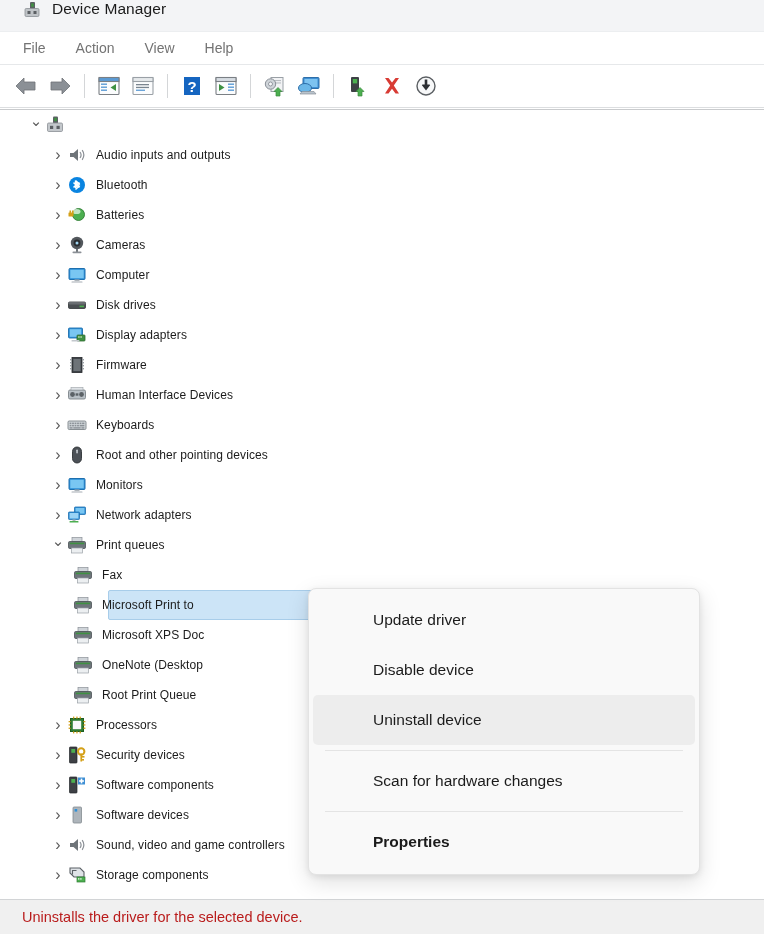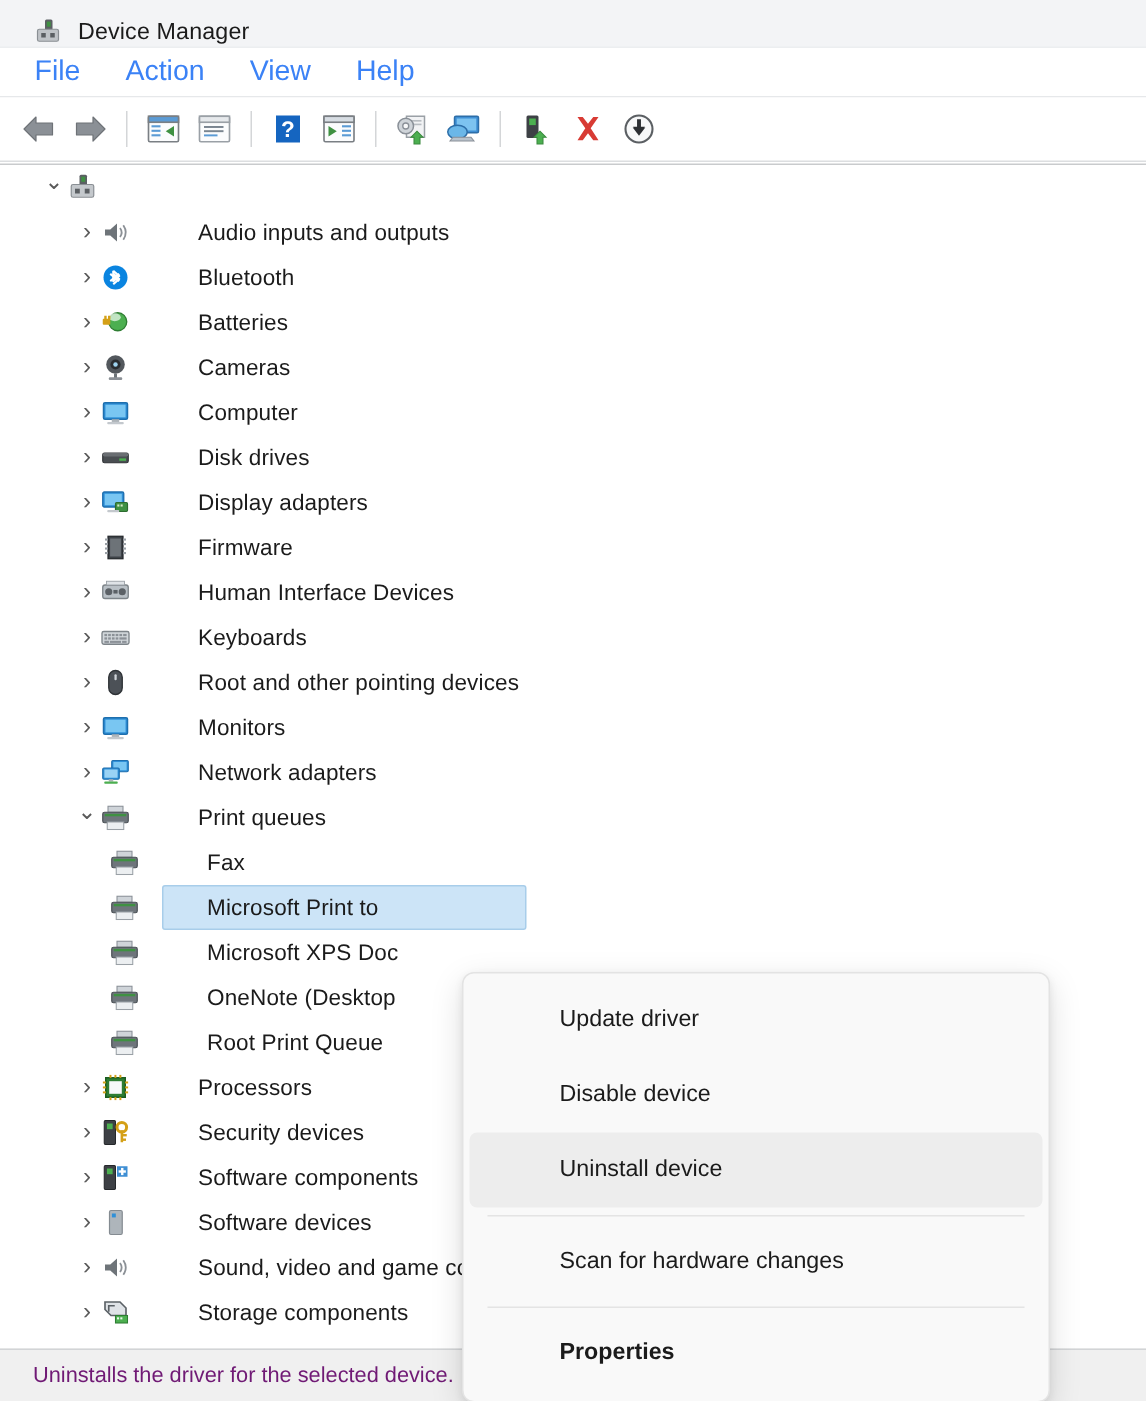--- a/index.html
+++ b/index.html
@@ -14,43 +14,43 @@
     position: relative;
     width: 764px; height: 934px;
     background: #ffffff;
   }
 
   
   .titlebar {
     height: 32px;
     background: #f3f4f6;
     display: flex;
-    align-items: flex-end;
+    align-items: flex-start;
     padding-left: 22px;
     border-bottom: 1px solid #eceef0;
   }
   .titlebar .tb-icon { margin-right: 10px; display:flex; align-items:center; }
   .titlebar .tb-text {
     font-size: 15.5px;
     color: #1b1b1b;
     letter-spacing: .1px;
   }
 
   
   .menubar {
     height: 33px;
     background: #ffffff;
     display: flex;
     align-items: center;
     padding-left: 22px;
     border-bottom: 1px solid #e6e8ea;
   }
   .menu-item {
-    font-size: 19px;
-    color: #3b82f6;
+    font-size: 14px;
+    color: #737373;
     padding: 3px 13px 4px 1px;
     margin-right: 16px;
     cursor: default;
     white-space: nowrap;
   }
 
   
   .toolbar {
     height: 43px;
     background: #ffffff;
@@ -97,24 +97,23 @@
   .twisty.open::before { content: "\2304"; position: relative; top: -4px; font-size: 15px; }
   .twisty.closed::before { content: "\203A"; font-size: 16px; }
   .twisty.blank::before { content: ""; }
   .ico {
     width: 22px; height: 22px;
     flex: 0 0 22px;
     margin-right: 8px;
     display: flex; align-items: center; justify-content: center;
   }
   .label {
-    font-size: 15px;
+    font-size: 12px;
     color: #1b1b1b;
     letter-spacing: .1px;
-    margin-left: 36px;
   }
   .row.selected .sel-bg {
     position: absolute;
     left: 0; top: 0;
     height: 30px;
     background: #cce4f7;
     border: 1px solid #a8cdea;
     border-radius: 2px;
     z-index: 0;
   }
@@ -123,21 +122,21 @@
   .row.selected .label { position: relative; z-index: 1; }
 
   
   .lvl0 { padding-left: 28px; }
   .lvl1 { padding-left: 50px; }
   .lvl2 { padding-left: 56px; }
 
   
   .ctxmenu {
     position: absolute;
-    left: 308px; top: 648px;
+    left: 308px; top: 588px;
     width: 392px;
     background: #f9f9f9;
     border: 1px solid #e3e3e3;
     border-radius: 8px;
     box-shadow: 0 7px 22px rgba(0,0,0,0.13), 0 2px 6px rgba(0,0,0,0.08);
     padding: 6px 0 7px 0;
     z-index: 50;
   }
   .ctx-item {
     height: 50px;
@@ -164,21 +163,21 @@
     left: 0; top: 899px;
     width: 764px; height: 35px;
     background: #f0f0f0;
     border-top: 1px solid #d2d4d6;
     display: flex;
     align-items: center;
     padding-left: 22px;
   }
   .statusbar .st-text {
     font-size: 14.5px;
-    color: #701a75;
+    color: #b91c1c;
   }
   svg { display: block; }
 </style>
 </head>
 <body>
 
 <div id="app">
 
   <div class="titlebar">
     <span class="tb-icon">

